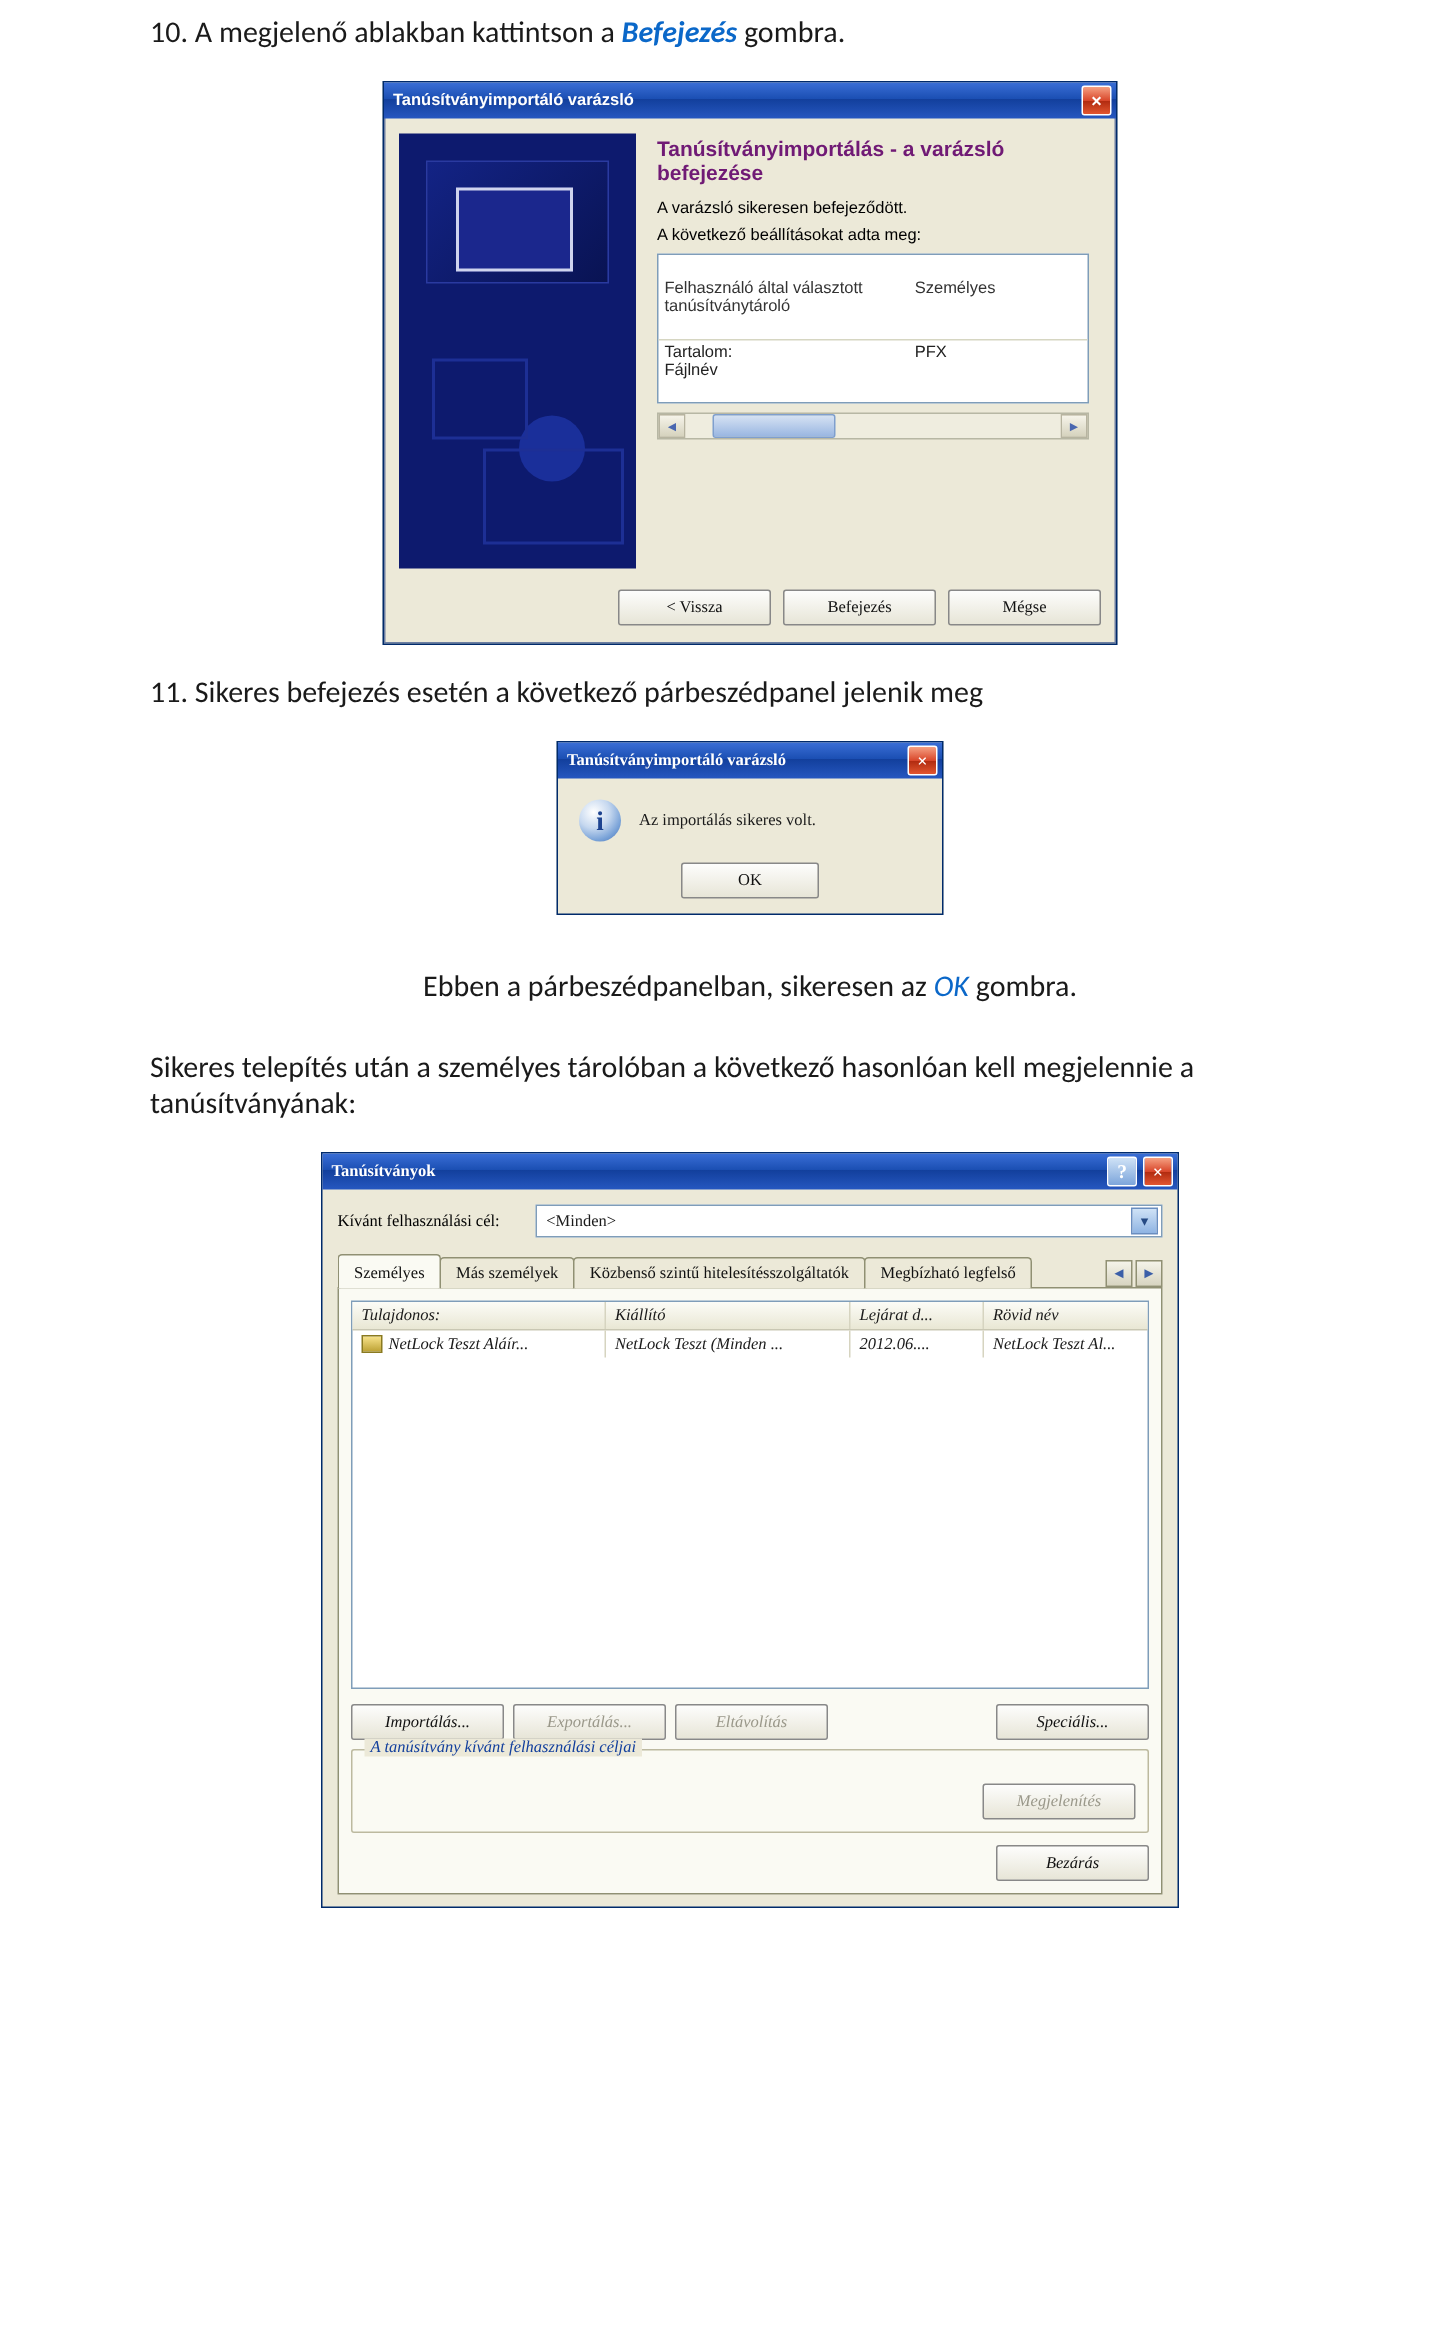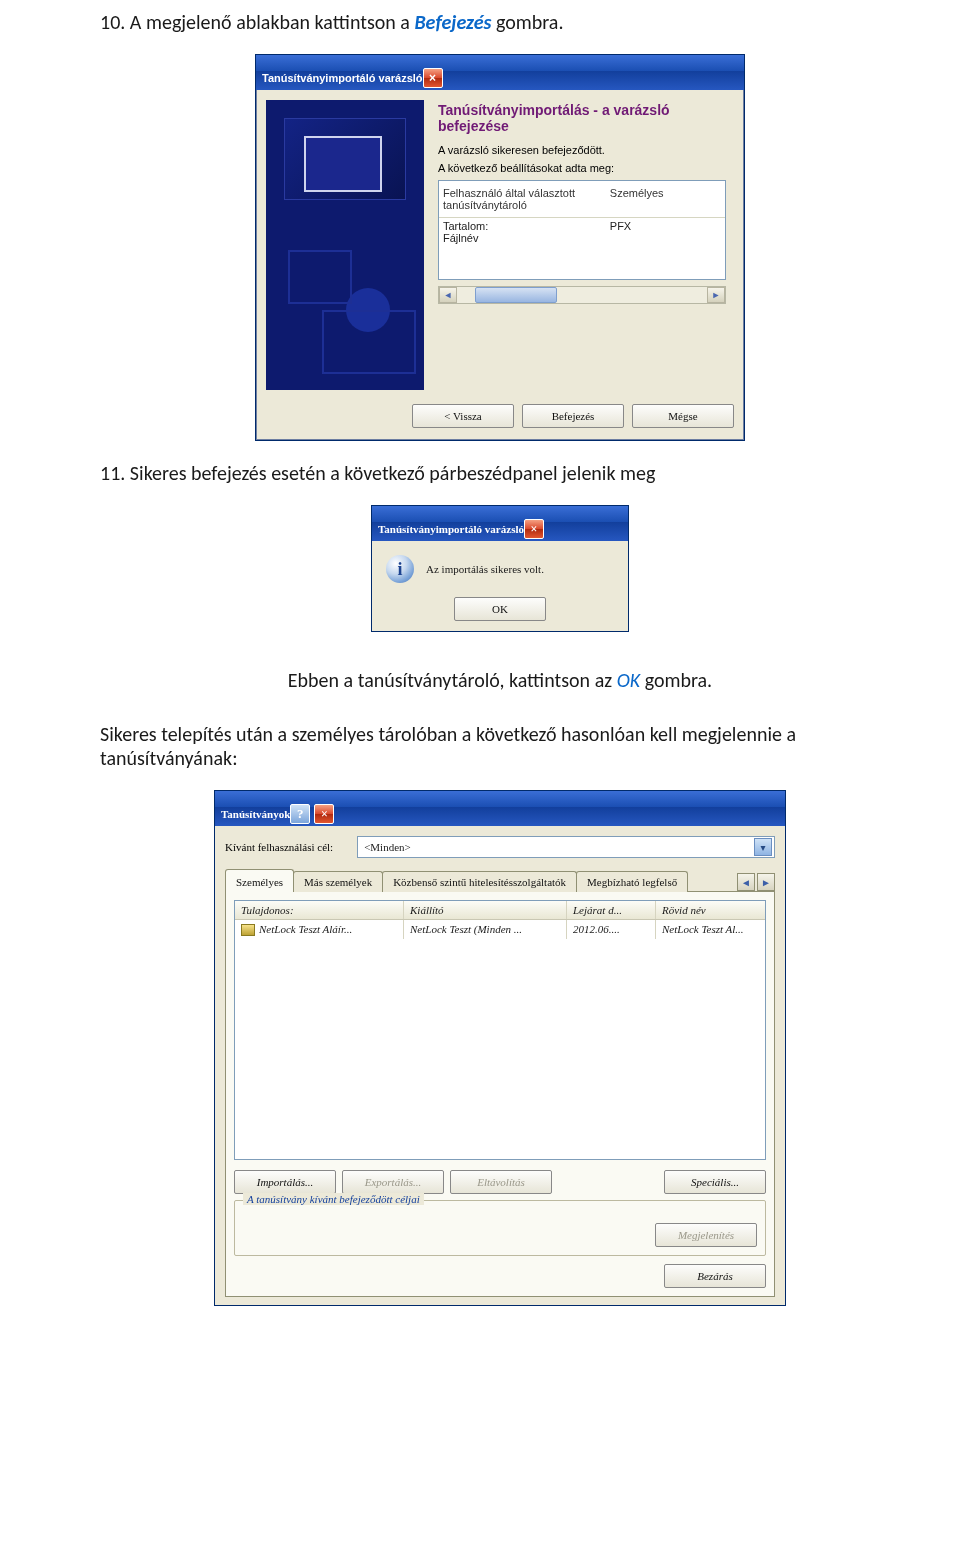--- a/index.html
+++ b/index.html
@@ -24,22 +24,22 @@
     width:488px;
     box-shadow:0 0 0 1px #6d7ea1 inset;
     font-family:Tahoma,Verdana,sans-serif;
     font-size:11px;
   }
   .titlebar{
     height:24px;
     background:linear-gradient(to bottom,#3a6ed6 0%,#1b4fb3 45%,#123f9c 46%,#2657c0 100%);
     color:#fff;
     font-weight:700;
-    display:flex;align-items:center;
-    padding:11px 3px 0 6px;
+    display:flex;align-items:center;justify-content:space-between;
+    padding:0 3px 0 6px;
   }
   .closebtn{
     width:18px;height:18px;
     background:linear-gradient(to bottom,#f5a082,#d9472b 50%,#b02a0f 51%,#e2552f);
     border:1px solid #fff;border-radius:2px;
     display:flex;align-items:center;justify-content:center;
     color:#fff;font-weight:700;font-size:12px;line-height:1;
   }
   .winbody{padding:10px}
   .wizmain{display:flex}
@@ -67,21 +67,21 @@
   .wizside .box1{position:absolute;left:22px;top:150px;width:60px;height:50px;border:2px solid #1d2f95}
   .wizside .box2{position:absolute;left:56px;top:210px;width:90px;height:60px;border:2px solid #1d2f95}
 
   .wizright{flex:1;padding:0 8px 0 14px}
   .wizright h1{font-size:14px;font-weight:700;margin:2px 0 10px;color:#701a75}
   .wizright p{margin:6px 0;font-size:11px;color:#000}
   .settingsbox{
     margin-top:6px;border:1px solid #7f9db9;background:#fff;height:98px;
     font-size:11px;
   }
-  .settingsbox .head{display:flex;border-bottom:1px solid #d6d6c2;padding:6px 4px;font-weight:400;color:#333}
+  .settingsbox .head{display:flex;border-bottom:1px solid #d6d6c2;padding:16px 4px;font-weight:400;color:#333}
   .settingsbox .head span:nth-child(1){width:60%}
   .settingsbox .head span:nth-child(2){flex:1;text-align:left}
   .settingsbox .body{padding:2px 4px;color:#222}
   .settingsbox .body .row{display:flex}
   .settingsbox .body .row span:nth-child(1){width:60%}
   .settingsbox .body .row span:nth-child(2){flex:1}
 
   .hscroll{
     margin-top:6px;height:16px;display:flex;
     border:1px solid #b7b7a4;background:#e9e6d4;
@@ -239,21 +239,21 @@
           <span>Az importálás sikeres volt.</span>
         </div>
         <div class="smallbtns">
           <div class="xpbtn" style="min-width:70px">OK</div>
         </div>
       </div>
     </div>
   </div>
 
   <p class="midtext">
-    <span>Ebben a tanúsítványtároló, kattintson az </span>
+    <span>Ebben a párbeszédpanelban, sikeresen az </span>
     <span class="em2">OK</span>
     <span> gombra.</span>
   </p>
 
   <p class="step">Sikeres telepítés után a személyes tárolóban a következő hasonlóan kell megjelennie a tanúsítványának:</p>
 
   <div class="figwrap">
     <div class="certwin">
       <div class="titlebar">
         <span>Tanúsítványok</span>
@@ -301,21 +301,21 @@
 
           <div class="certbtns">
             <div class="xpbtn">Importálás...</div>
             <div class="xpbtn dis">Exportálás...</div>
             <div class="xpbtn dis">Eltávolítás</div>
             <div class="spacer"></div>
             <div class="xpbtn">Speciális...</div>
           </div>
 
           <div class="purposebox">
-            <div class="legend">A tanúsítvány kívánt befejeződött céljai</div>
+            <div class="legend">A tanúsítvány kívánt felhasználási céljai</div>
             <div class="btn-right">
               <div class="xpbtn dis">Megjelenítés</div>
             </div>
           </div>
 
           <div class="closerow">
             <div class="xpbtn">Bezárás</div>
           </div>
         </div>
       </div>

